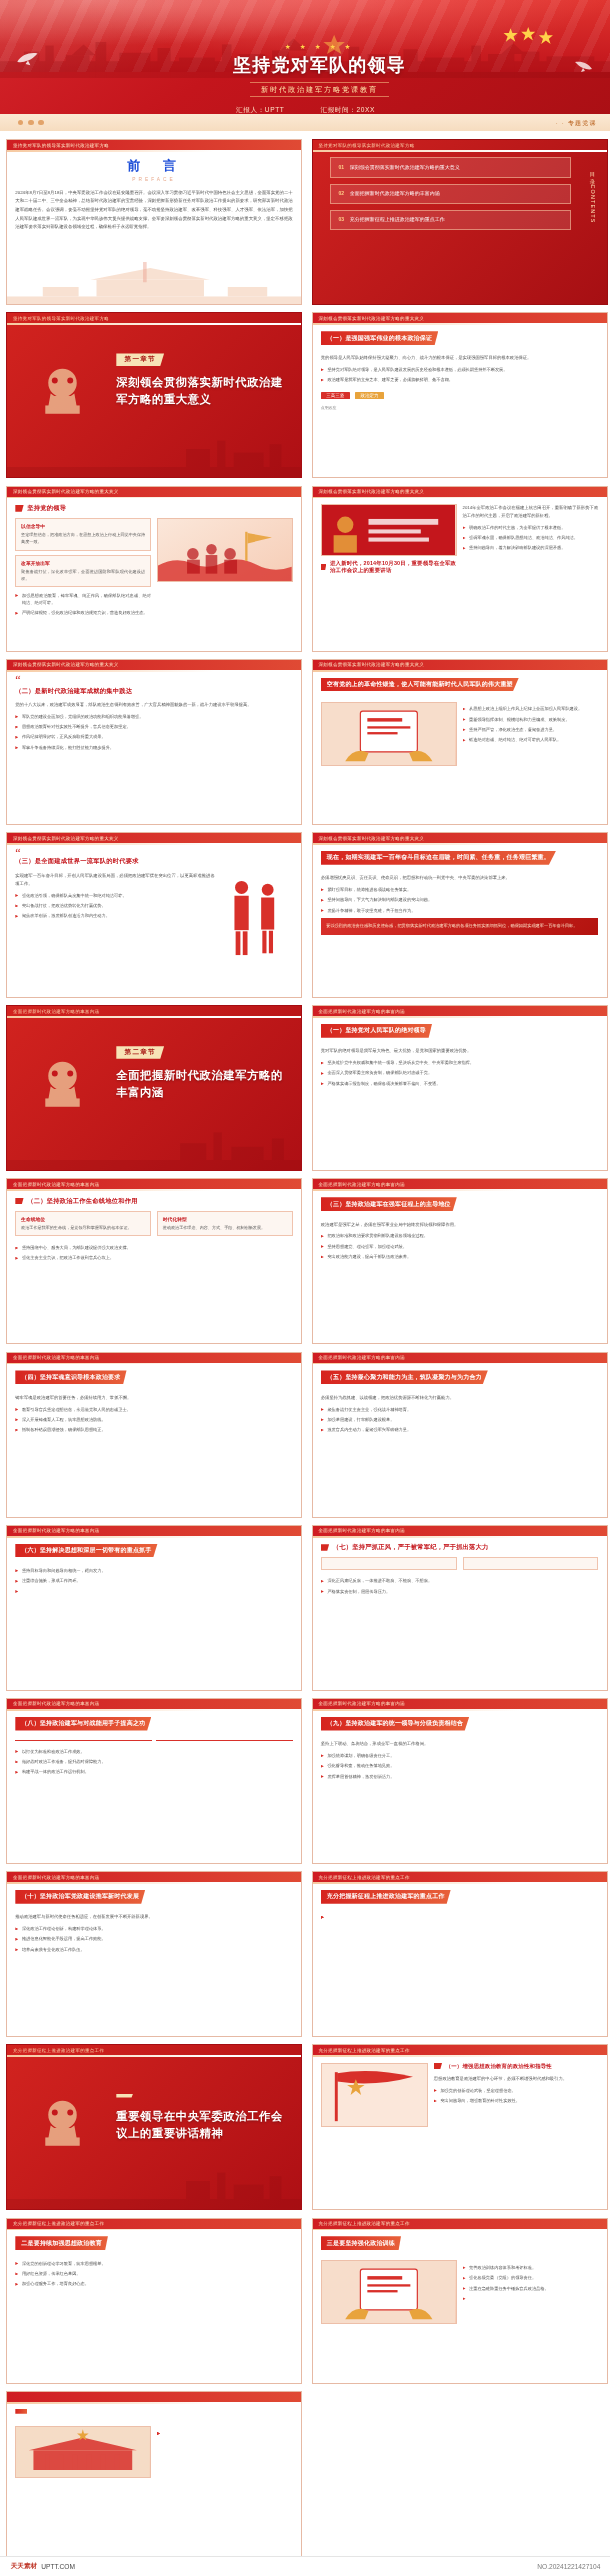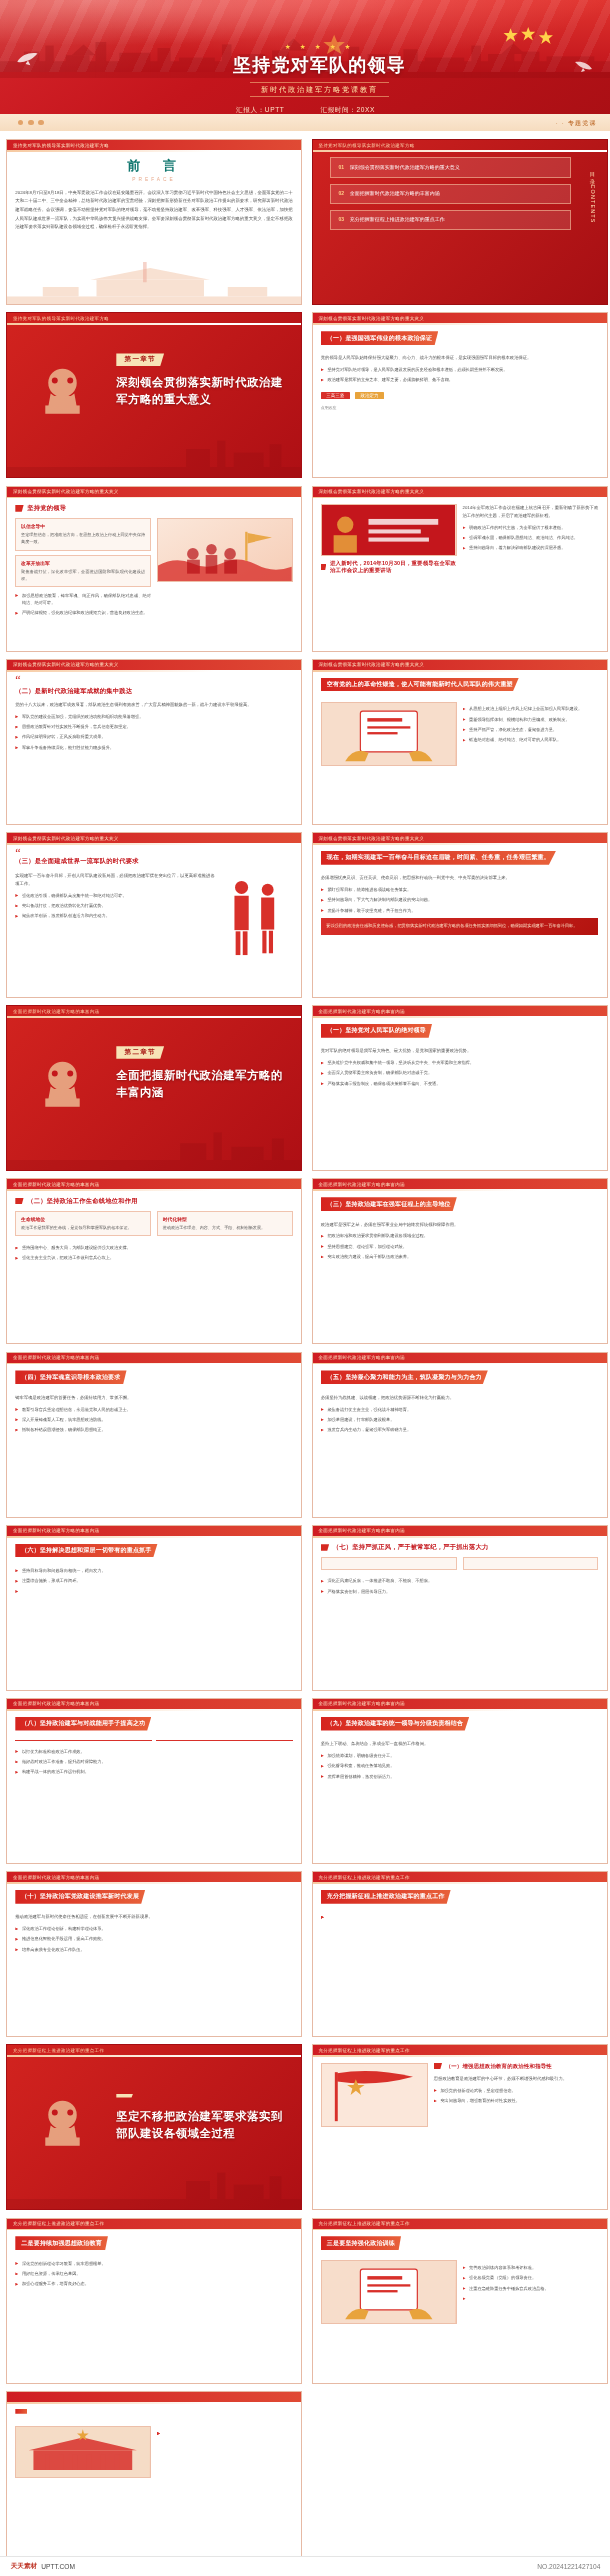--- a/index.html
+++ b/index.html
@@ -104,21 +104,21 @@
   }
   .toc-item {
     background:rgba(255,255,255,.12); border:0.6px solid rgba(255,222,180,.5);
     color:#fff; font-size:5px; padding:5.4px 7.2px; margin:0 27.4px 6px 9.5px;
     line-height:1.5;
   }
   .toc-num { color:#ffd089; font-weight:bold; margin-right:4.2px; }
 
   
   .slide.preface .pf-title {
-    font-size:13px; color:#0f766e; font-weight:bold; letter-spacing:4.8px; text-align:center; margin-bottom:1.2px;
+    font-size:13px; color:#1d4ed8; font-weight:bold; letter-spacing:4.8px; text-align:center; margin-bottom:1.2px;
   }
   .slide.preface .pf-title-en { text-align:center; color:#e8a98c; font-size:4.8px; letter-spacing:3px; margin-bottom:7.2px;}
   .pf-text { font-size:4.4px; color:#4a4a4a; line-height:1.95; text-align:justify; }
   .pf-banner { position:absolute; left:0; bottom:0; width:296px; height:44px; opacity:.8;}
 
   
   .c-title {
     color:#c4161c; font-size:6.3px; font-weight:bold; letter-spacing:0.2px;
     display:flex; align-items:center; gap:3.6px; margin-bottom:5.4px;
   }
@@ -741,21 +741,21 @@
             <rect x="46" y="112" width="58" height="14"></rect>
               <rect x="56" y="96" width="38" height="18"></rect>
             <circle cx="75" cy="74" r="24"></circle>
               <path d="M55 92 q20 16 40 0 l4 22 h-48 z"></path>
             <circle cx="62" cy="70" r="5" fill="#c4161c"></circle>
               <circle cx="88" cy="70" r="5" fill="#c4161c"></circle>
           </g>
         </svg>
         <div style="margin-left:101px; padding-top:26px;">
           <span class="sec-tag"></span>
-          <div class="sec-title">坚定不移把政治建军要求落实到部队建设各领域全过程</div>
+          <div class="sec-title">重要领导在中央军委政治工作会议上的重要讲话精神</div>
         </div>
         <svg class="sec-deco" viewBox="0 0 496 120" preserveAspectRatio="none">
           <g fill="#8c0d10" opacity=".45">
             <rect x="0" y="100" width="496" height="20"></rect>
             <rect x="300" y="70" width="40" height="30"></rect>
               <rect x="352" y="56" width="14" height="44"></rect>
             <rect x="380" y="76" width="50" height="24"></rect>
               <rect x="440" y="62" width="20" height="38"></rect>
           </g>
         </svg>

